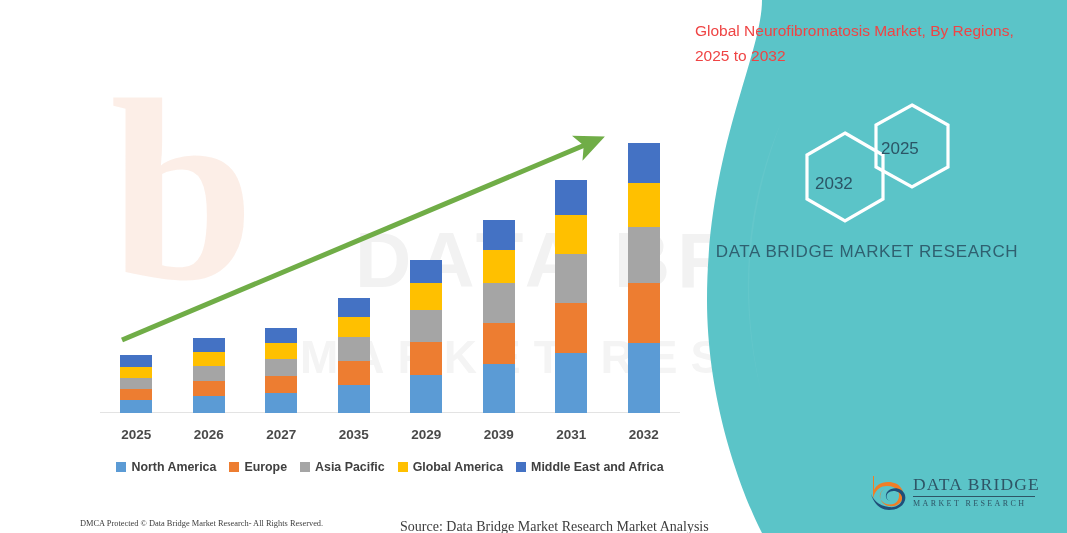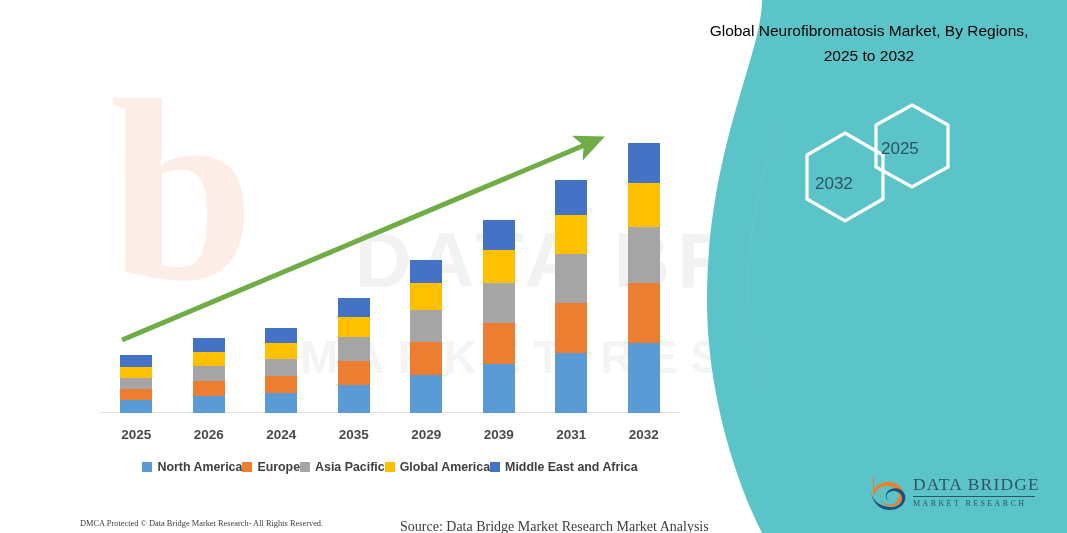--- a/index.html
+++ b/index.html
@@ -28,21 +28,21 @@
     position:absolute;left:300px;top:330px;
     font-size:46px;letter-spacing:13px;font-weight:700;
     color:#f4f4f4;white-space:nowrap;
   }
 
   
   .panel{position:absolute;right:0;top:0;width:400px;height:533px;}
   .panel svg{position:absolute;inset:0;}
   .panel-title{
     position:absolute;left:28px;top:18px;width:348px;
-    text-align:center;color:#000000;font-size:15.5px;line-height:25px;
+    text-align:left;color:#ef4444;font-size:15.5px;line-height:25px;
   }
   .hexwrap{position:absolute;left:0;top:95px;width:400px;height:130px;}
   .hex-label{
     position:absolute;color:#2b5566;font-size:17px;font-weight:400;
   }
   .hex2025{left:214px;top:44px;}
   .hex2032{left:148px;top:79px;}
   .panel-brand{
     position:absolute;left:20px;top:238px;width:360px;text-align:center;
     color:#2f6070;font-size:17px;line-height:27px;letter-spacing:.6px;
@@ -70,21 +70,21 @@
   .seg{width:100%;}
   .xlabels{position:absolute;left:100px;top:427px;width:580px;display:flex;}
   .xlab{flex:1;text-align:center;color:#4a4a4a;font-size:13.5px;font-weight:700;}
 
   
   .arrow{position:absolute;left:100px;top:120px;width:580px;height:293px;overflow:visible;}
 
   
   .legend{
     position:absolute;left:100px;top:460px;width:580px;
-    display:flex;justify-content:center;align-items:center;
+    display:flex;justify-content:center;align-items:center;gap:13px;
   }
   .lg{display:flex;align-items:center;gap:5px;}
   .lg-sw{width:10px;height:10px;display:inline-block;}
   .lg-tx{color:#404040;font-size:12.4px;font-weight:700;white-space:nowrap;}
 
   
   .foot{position:absolute;left:0;top:519px;width:733px;height:20px;}
   .foot-l{position:absolute;left:80px;top:0;color:#3d3d3d;font-size:8.4px;font-family:"Liberation Serif",serif;}
   .foot-r{position:absolute;left:400px;top:0;color:#3d3d3d;font-size:14px;font-family:"Liberation Serif",serif;}
 </style>
@@ -182,21 +182,21 @@
         <marker id="ah" markerWidth="6" markerHeight="6" refX="3.2" refY="3" orient="auto">
           <path d="M0,0.3 L6,3 L0,5.7 L1.4,3 Z" fill="#70AD47"></path>
         </marker>
       </defs>
       <line x1="22" y1="220" x2="492" y2="22" stroke="#70AD47" stroke-width="5" marker-end="url(#ah)" vector-effect="non-scaling-stroke"></line>
     </svg>
 
     <div class="xlabels" id="xlabels">
         <div class="xlab">2025</div>
         <div class="xlab">2026</div>
-        <div class="xlab">2024</div>
+        <div class="xlab">2027</div>
         <div class="xlab">2035</div>
         <div class="xlab">2029</div>
         <div class="xlab">2039</div>
         <div class="xlab">2031</div>
         <div class="xlab">2032</div>
       </div>
     <div class="legend" id="legend">
         <div class="lg">
           <span class="lg-sw" style="background: rgb(91, 155, 213);"></span>
           <span class="lg-tx">North America</span>
@@ -235,20 +235,21 @@
 
     <div class="hexwrap">
       <svg width="400" height="130" viewBox="0 0 400 130">
         <polygon points="245,10 281,30 281,72 245,92 209,72 209,30" fill="none" stroke="#ffffff" stroke-width="3.2"></polygon>
         <polygon points="178,38 216,60 216,104 178,126 140,104 140,60" fill="none" stroke="#ffffff" stroke-width="3.2"></polygon>
       </svg>
       <div class="hex-label hex2025">2025</div>
       <div class="hex-label hex2032">2032</div>
     </div>
 
+    <div class="panel-brand">DATA BRIDGE MARKET RESEARCH</div>
   </div>
 
   <div class="logo">
     <svg width="46" height="46" viewBox="0 0 46 46">
       <path d="M8,6 L8,30 C8,30 9,16 22,16 C33,16 36,24 33,30 C30,36 20,36 16,30 C13,25 16,18 24,18 C16,18 13,26 17,32 C21,38 33,38 37,30 C41,21 35,12 23,12 C15,12 11,16 9,20 L9,6 Z" fill="#F07E26"></path>
       <path d="M6,24 C6,24 10,40 24,40 C36,40 42,32 40,25 C38,18 28,16 23,21 C19,25 21,31 26,31 C22,31 20,26 23,23 C27,19 36,21 37,27 C38,34 31,38 24,37 C13,36 8,29 6,24 Z" fill="#1F4E79"></path>
     </svg>
     <div class="logo-text">
       <div class="logo-t1">DATA BRIDGE</div>
       <div class="logo-rule"></div>

